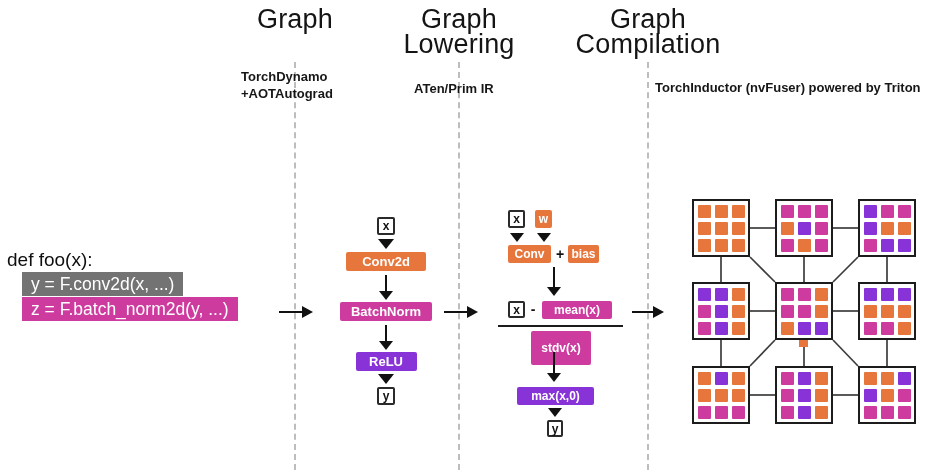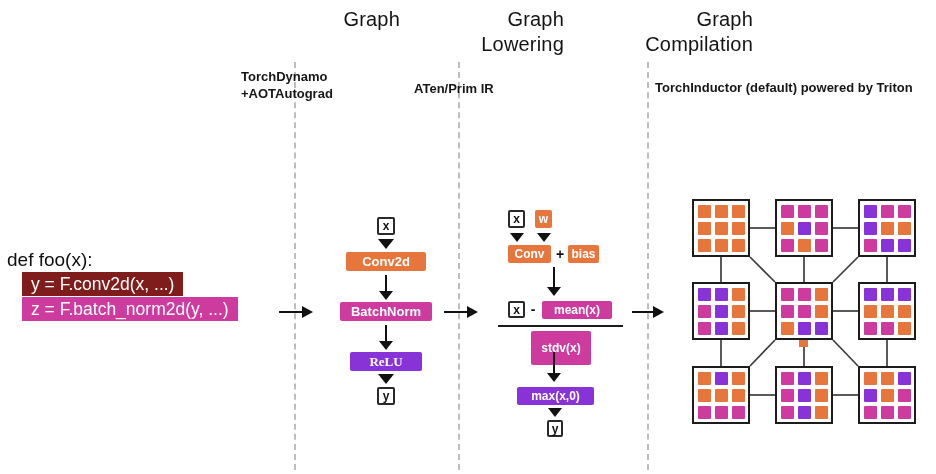--- a/index.html
+++ b/index.html
@@ -3,21 +3,21 @@
 <meta charset="utf-8">
 <style>
   html,body{margin:0;padding:0;background:#fff;}
   .canvas{position:relative;width:936px;height:474px;background:#ffffff;overflow:hidden;
           font-family:"Liberation Sans",sans-serif;color:#1a1a1a;}
 
   
   .sep{position:absolute;top:62px;height:408px;width:0;border-left:2px dashed #bdbdbd;}
 
   
-  .col-title{position:absolute;width:210px;text-align:right;font-size:20px;font-weight:500;
+  .col-title{position:absolute;width:210px;text-align:center;font-size:27px;font-weight:500;
              line-height:25px;color:#141414;letter-spacing:.2px;}
   .sublabel{position:absolute;font-size:13px;font-weight:700;line-height:17px;color:#161616;white-space:nowrap;}
   .future{position:absolute;font-size:10.5px;font-weight:700;line-height:13.2px;color:#7f7f7f;white-space:nowrap;}
 
   
   .code-def{position:absolute;left:7px;top:249px;font-size:19px;color:#0f0f0f;white-space:nowrap;}
   .code-line{position:absolute;left:22px;height:24px;line-height:24px;padding:0 9px;color:#fff;
              font-size:17.5px;white-space:nowrap;}
 
   
@@ -74,24 +74,24 @@
   <div class="col-title" style="left:543px;top:7px">
     <div>Graph</div>
     <div>Compilation</div>
   </div>
 
   <div class="sublabel" style="left:241px;top:68px">
     <div>TorchDynamo</div>
     <div>+AOTAutograd</div>
   </div>
   <div class="sublabel" style="left:414px;top:80px">ATen/Prim IR</div>
-  <div class="sublabel" style="left:655px;top:79px">TorchInductor (default) powered by Triton</div>
+  <div class="sublabel" style="left:655px;top:79px">TorchInductor (nvFuser) powered by Triton</div>
 
   <div class="code-def">def foo(x):</div>
-  <div class="code-line" style="top: 272px; background: #7f1d1d;">y = F.conv2d(x, ...)</div>
+  <div class="code-line" style="top: 272px; background: #737373;">y = F.conv2d(x, ...)</div>
   <div class="code-line" style="top: 297px; background: rgb(206, 59, 158);">z = F.batch_norm2d(y, ...)</div>
 
   <div class="h-arrow" style="left:279px;top:306px">
     <div class="stem" style="width:23px"></div>
     <div class="tri-right"></div>
   </div>
   <div class="h-arrow" style="left:444px;top:306px">
     <div class="stem" style="width:23px"></div>
     <div class="tri-right"></div>
   </div>
@@ -106,21 +106,21 @@
     <div class="node" style="width: 80px; height: 19px; margin-top: 3px; background: rgb(230, 118, 60);">Conv2d</div>
     <div class="v-arrow" style="margin-top:4px">
       <div class="vstem" style="height:16px"></div>
       <div class="tri-down sm"></div>
     </div>
     <div class="node" style="width: 92px; height: 19px; margin-top: 2px; background: rgb(206, 59, 158);">BatchNorm</div>
     <div class="v-arrow" style="margin-top:4px">
       <div class="vstem" style="height:16px"></div>
       <div class="tri-down sm"></div>
     </div>
-    <div class="node" style="width: 72px; height: 19px; margin-top: 2px; background: rgb(136, 51, 216); font-family: Liberation Serif, serif;">ReLU</div>
+    <div class="node" style="width: 61px; height: 19px; margin-top: 2px; background: rgb(136, 51, 216);">ReLU</div>
     <div class="tri-down" style="margin-top:3px"></div>
     <div class="iobox" style="width:18px;height:18px;margin-top:3px">y</div>
   </div>
 
   <div class="flow2">
     <div class="iobox" style="left:13px;top:10px;width:17px;height:18px">x</div>
     <div class="node f2" style="left: 40px; top: 10px; width: 17px; height: 18px; background: rgb(230, 118, 60);">w</div>
     <div class="tri-down sm" style="left:15px;top:33px"></div>
     <div class="tri-down sm" style="left:42px;top:33px"></div>
 

